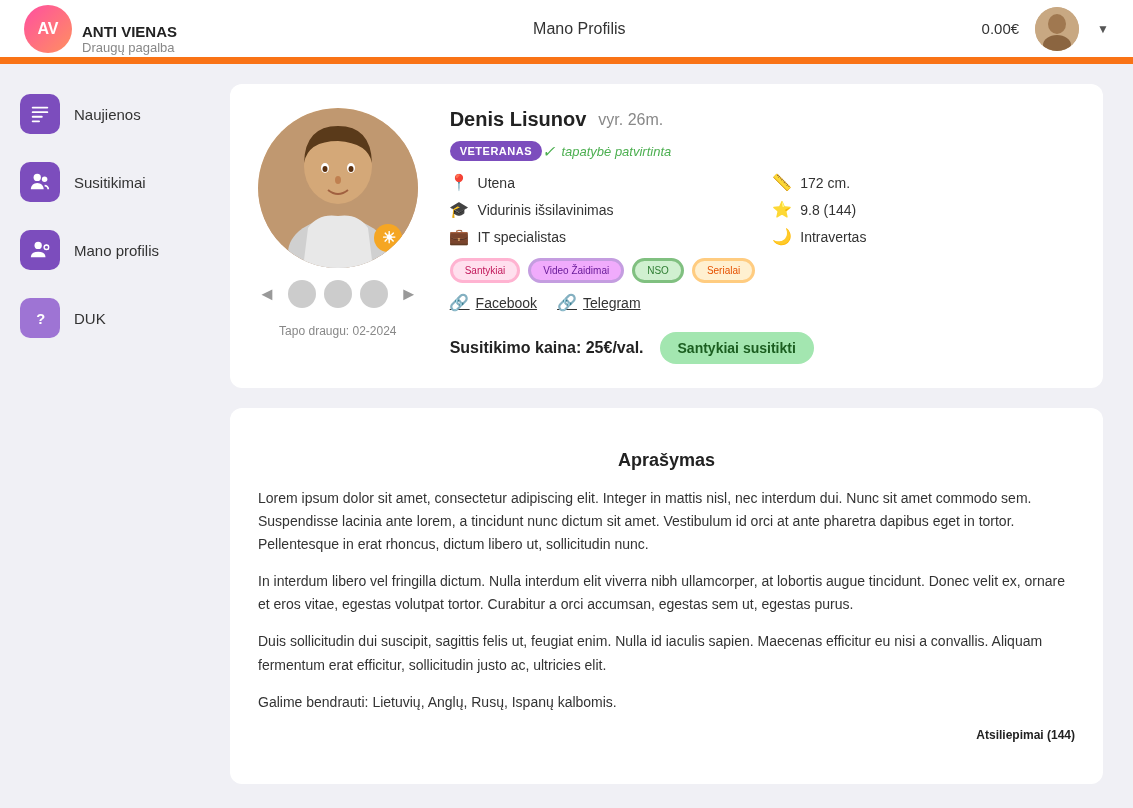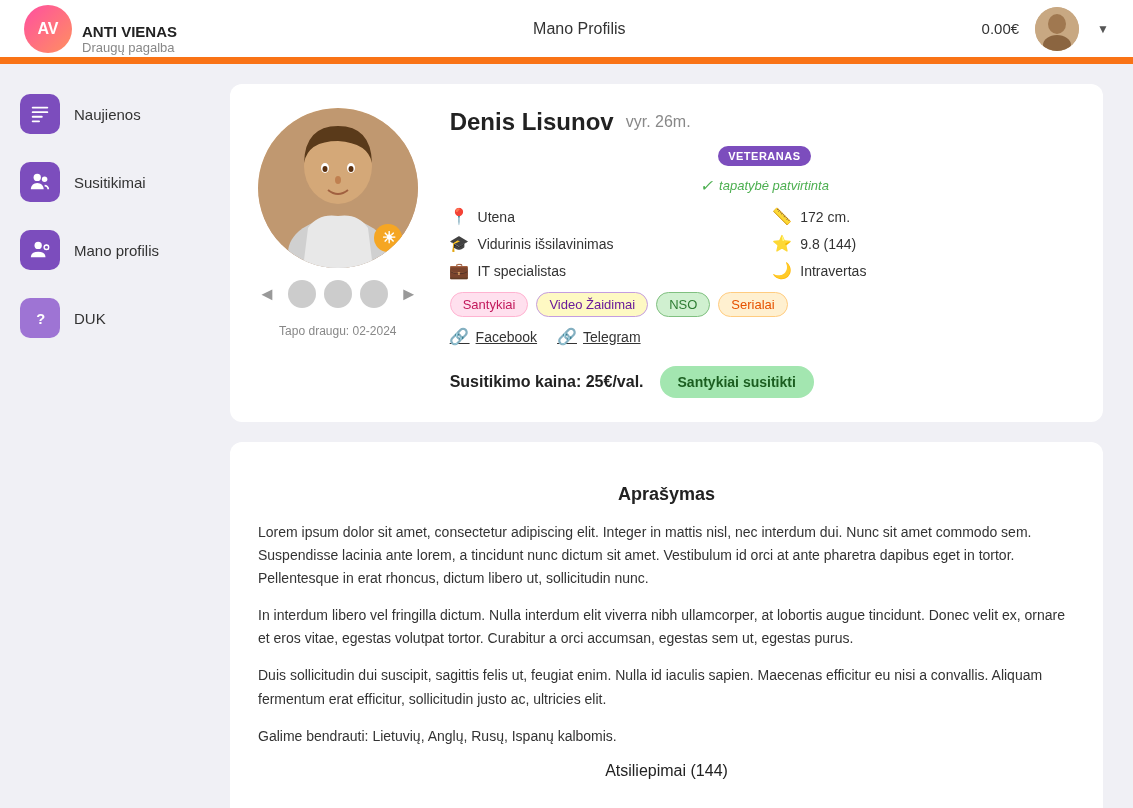--- a/index.html
+++ b/index.html
@@ -67,39 +67,39 @@
     .photo-dots { display: flex; align-items: center; gap: 8px; }
     .photo-dot {
       width: 28px; height: 28px; border-radius: 50%; background: #ccc;
     }
     .photo-arrow { font-size: 18px; color: #999; cursor: pointer; padding: 0 4px; }
     .member-since { font-size: 12px; color: #888; margin-top: 4px; }
 
     
     .profile-info { flex: 1; }
     .profile-name-row { display: flex; align-items: center; gap: 12px; margin-bottom: 10px; flex-wrap: wrap; }
-    .profile-name { font-size: 24px; font-weight: bold; color: #222; }
+    .profile-name { font-size: 20px; font-weight: bold; color: #222; }
     .profile-meta { font-size: 16px; color: #888; }
     .badge-veteran {
       background: #7c4dbd; color: #fff; font-size: 11px; font-weight: bold;
       padding: 4px 10px; border-radius: 12px; letter-spacing: 0.5px;
     }
     .verified-row { display: flex; align-items: center; gap: 6px; color: #4caf50; font-size: 13px; font-style: italic; }
 
     .profile-details { display: grid; grid-template-columns: 1fr 1fr; gap: 8px 16px; margin: 12px 0; }
     .detail-item { display: flex; align-items: center; gap: 8px; font-size: 14px; color: #333; }
     .detail-icon { font-size: 16px; }
 
     .tags { display: flex; gap: 8px; flex-wrap: wrap; margin: 10px 0; }
     .tag {
-      padding: 4px 12px; border-radius: 14px; font-size: 13px;
-      border: 1px solid #15803d; color: #555;
+      padding: 4px 12px; border-radius: 14px; font-size: 10px;
+      border: 3px solid #15803d; color: #555;
     }
     .tag-pink { background: #ffe0ee; border-color: #ffb3d1; color: #c2185b; }
-    .tag-purple { background: #fef9c3; border-color: #c49de0; color: #6a1b9a; }
+    .tag-purple { background: #f0abfc; border-color: #c49de0; color: #6a1b9a; }
     .tag-green { background: #d0f0d0; border-color: #80c080; color: #2e7d32; }
     .tag-orange { background: #fff0d0; border-color: #ffcc80; color: #e65100; }
 
     .social-row { display: flex; align-items: center; gap: 20px; margin: 10px 0; }
     .social-link { display: flex; align-items: center; gap: 6px; color: #333; text-decoration: underline; font-size: 14px; cursor: pointer; }
     .social-icon { font-size: 16px; }
 
     .price-row { display: flex; align-items: center; gap: 16px; margin-top: 20px; }
     .price-label { font-size: 16px; font-weight: bold; color: #222; }
     .invite-btn {
@@ -108,21 +108,21 @@
       color: #1b5e20;
     }
 
     
     .description-card {
       background: #fff; border-radius: 12px; padding: 42px 28px; margin-bottom: 20px;
     }
     .desc-title { font-size: 18px; font-weight: bold; text-align: center; margin-bottom: 16px; color: #222; }
     .desc-text { font-size: 14px; line-height: 1.65; color: #333; margin-bottom: 14px; }
 
-    .reviews-title { font-size: 16px; font-weight: normal; text-align: center; margin-top: 8px; color: #222; }
+    .reviews-title { font-size: 12px; font-weight: bold; text-align: right; margin-top: 8px; color: #222; }
 
     
     .person-silhouette {
       width: 160px; height: 160px; background: linear-gradient(160deg, #e8c9a0 10%, #b08060 100%);
       border-radius: 50%; display: flex; align-items: center; justify-content: center;
       overflow: hidden;
     }
   </style>
 </head>
 <body>
@@ -244,21 +244,21 @@
         <div class="member-since">Tapo draugu: 02-2024</div>
       </div>
 
       <div class="profile-info">
 
         <div class="profile-name-row">
           <span class="profile-name">Denis Lisunov</span>
           <span class="profile-meta">vyr. 26m.</span>
         </div>
 
-        <div style="display:flex; align-items:center; gap:10px; margin-bottom:10px;flex-direction:column;">
+        <div style="display:flex; align-items:center; gap:0; margin-bottom:10px;">
           <span class="badge-veteran">VETERANAS</span>
           <div class="verified-row">
             <span style="color:#4caf50; font-size:16px;">✓</span>
             <span style="font-style:italic;">tapatybė patvirtinta</span>
           </div>
         </div>
 
         <div class="profile-details">
           <div class="detail-item">
             <span class="detail-icon">📍</span>

